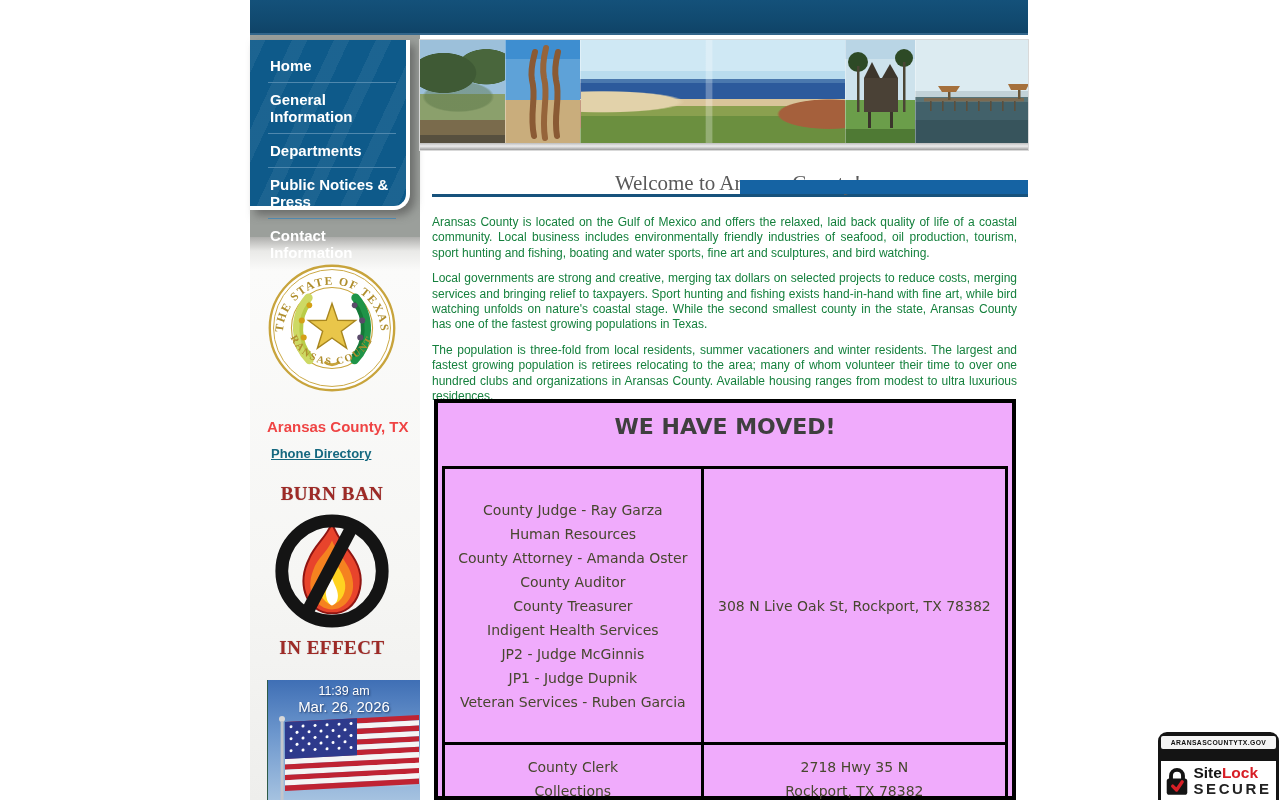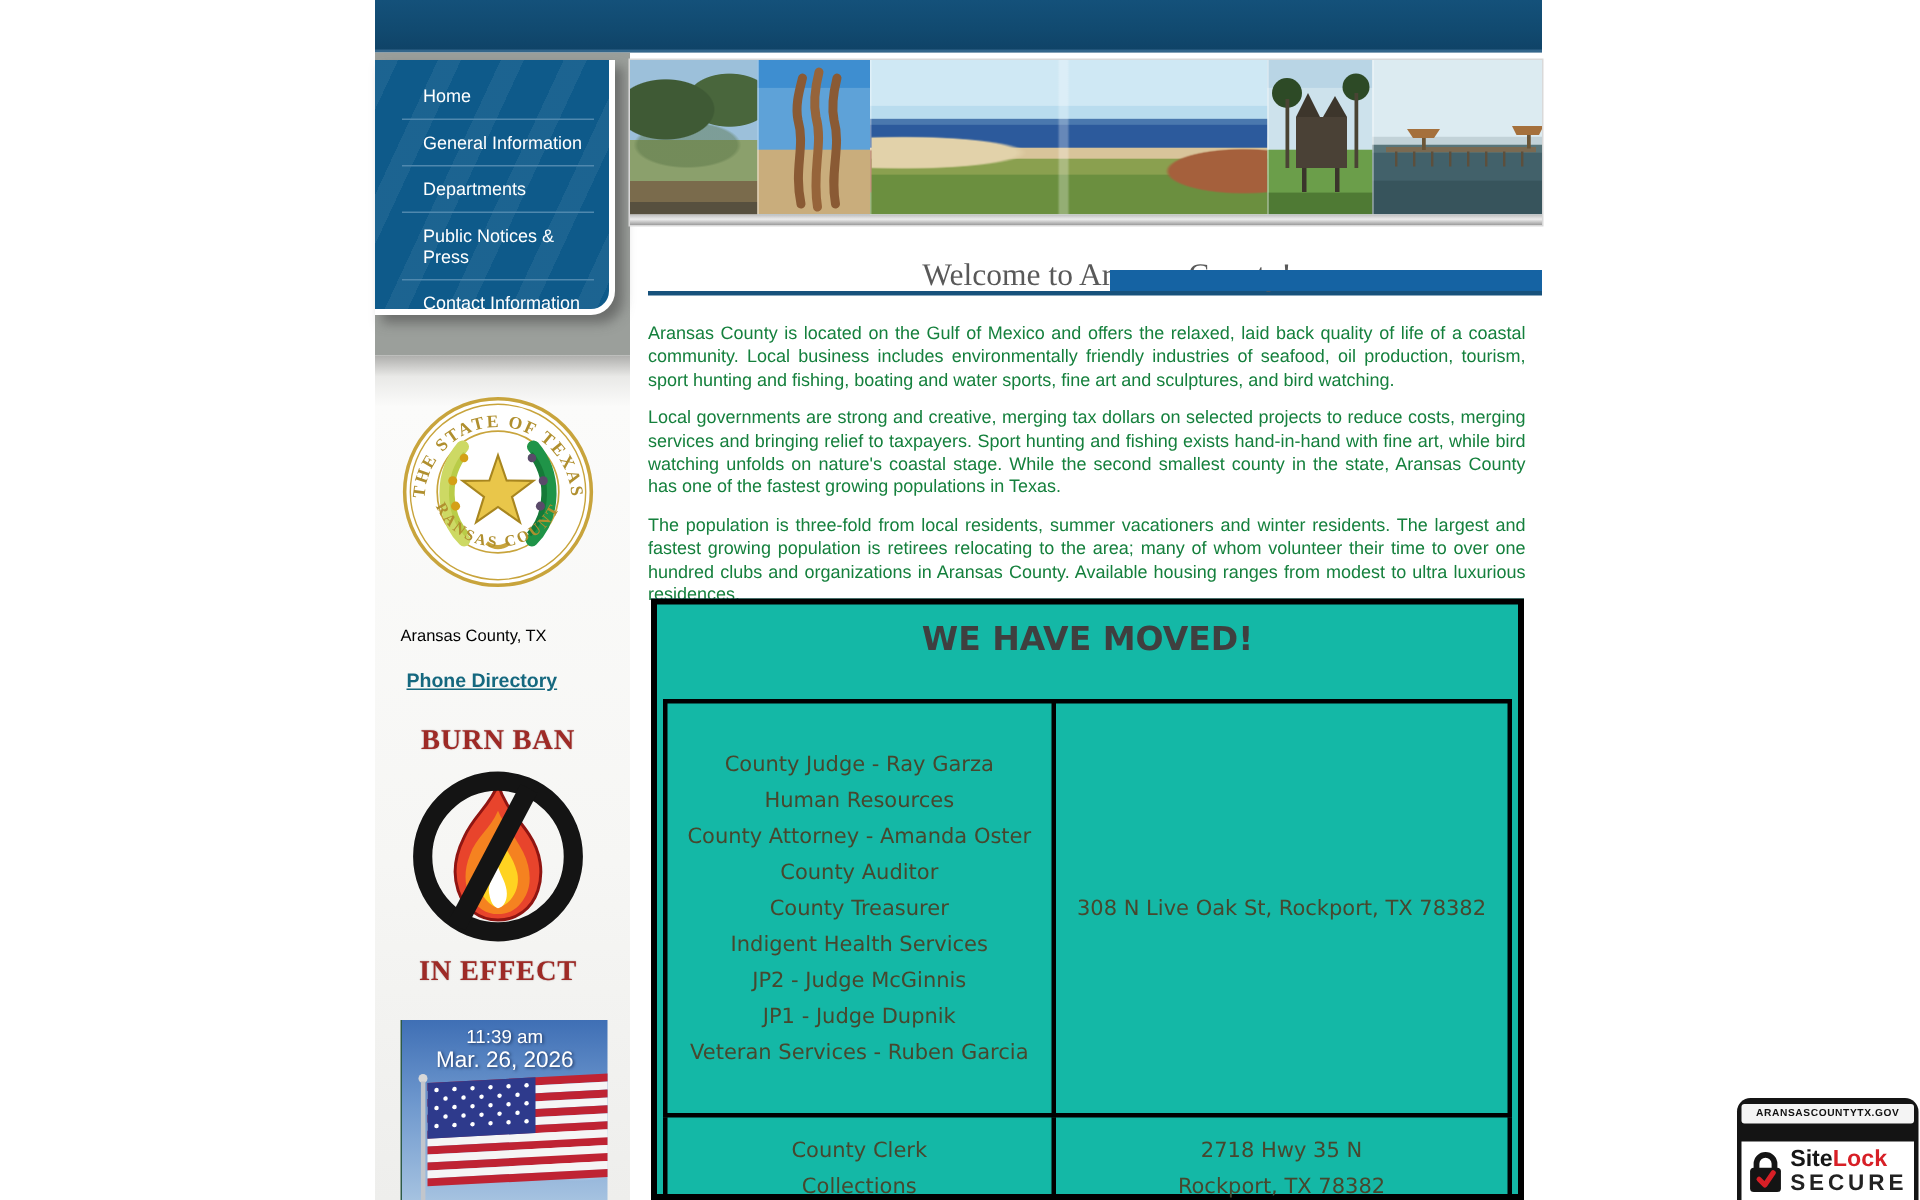--- a/index.html
+++ b/index.html
@@ -31,22 +31,22 @@
     position:absolute; left:250px; top:40px; width:160px; height:170px;
     background:
       repeating-linear-gradient(115deg, rgba(255,255,255,.06) 0 14px, rgba(255,255,255,0) 14px 38px),
       #0e5a8a;
     border-right:4px solid #ffffff; border-bottom:4px solid #ffffff;
     border-radius:0 0 16px 0;
     box-shadow:5px 5px 8px rgba(70,70,70,.55);
     padding-top:9px;
   }
   .nav-item {
-    display:block; color:#ffffff; font-size:12px; font-weight:normal;
-    padding:8px 6px 8px 32px; cursor:pointer; text-decoration:none;
+    display:block; color:#ffffff; font-size:15px; font-weight:bold;
+    padding:8px 6px 8px 20px; cursor:pointer; text-decoration:none;
   }
   .nav-divider { height:1px; background:#4f88ae; margin:0 10px 0 18px; }
 
   
   .banner {
     position:absolute; left:420px; top:40px; width:608px; height:110px;
     outline:1px solid #d9d9d9;
   }
   .banner-photos { position:absolute; left:0; top:0; width:608px; height:103px; display:flex; }
   .seg { position:relative; height:103px; overflow:hidden; }
@@ -95,56 +95,56 @@
 
   
   .content { position:absolute; left:432px; top:215px; width:585px; }
   .content p {
     font-size:12px; line-height:15.4px; color:#15803d; text-align:justify; margin-bottom:10px;
   }
 
   
   .moved-box {
     position:absolute; left:434px; top:399px; width:582px; height:401px;
-    background:#14b8a6; border:4px solid #000000; text-align:center;
+    background:#f0abfc; border:4px solid #000000; text-align:center;
   }
   .moved-title {
     font-family:"DejaVu Sans", sans-serif; font-size:22px; font-weight:bold;
     color:#3f3f3f; margin-top:11px;
   }
   .moved-table {
     border-collapse:collapse; margin:27px auto 0 auto; width:566px;
     font-family:"DejaVu Sans", sans-serif; color:#47472e;
   }
   .moved-table td {
     border:3px solid #000000; text-align:center; vertical-align:middle;
     font-size:14px; line-height:24px; white-space:pre-line; padding:10px 6px;
   }
   .moved-table .col-depts { width:260px; }
   .moved-table .col-addr  { width:306px; }
   .moved-table .row-main td { height:276px; }
 
   
   .seal-wrap { position:absolute; left:266px; top:262px; width:132px; height:132px; }
   .county-label {
-    position:absolute; left:267px; top:418px; font-size:11px; font-weight:normal; color:#000000;
+    position:absolute; left:267px; top:418px; font-size:15px; font-weight:bold; color:#ef4444;
   }
   .phone-link {
     position:absolute; left:271px; top:446px; font-size:13px; font-weight:bold;
     color:#15687f; text-decoration:underline; cursor:pointer;
   }
   .burnban { position:absolute; left:262px; top:483px; width:140px; text-align:center; }
   .burnban-text {
     font-family:"Liberation Serif", serif; font-weight:bold; font-size:19px;
     color:#9e2a26; letter-spacing:.5px; text-shadow:0 0 1px rgba(60,0,0,.4);
   }
   .burnban svg { display:block; margin:2px auto; }
 
   .clock-widget {
-    position:absolute; left:267px; top:680px; width:138px; height:120px; overflow:hidden;
+    position:absolute; left:267px; top:680px; width:153px; height:120px; overflow:hidden;
     background:
       radial-gradient(ellipse 70px 30px at 85% 72%, rgba(255,255,255,.85) 40%, rgba(255,255,255,0) 70%),
       linear-gradient(180deg,#3f6fb5 0,#6d97cd 45%,#a5c2e0 100%);
     border-left:1px solid #2e5a46;
   }
   .clock-time, .clock-date {
     position:relative; text-align:center; color:#ffffff;
     text-shadow:1px 1px 2px rgba(20,40,80,.8); z-index:2;
   }
   .clock-time { font-size:12.5px; margin-top:4px; }

